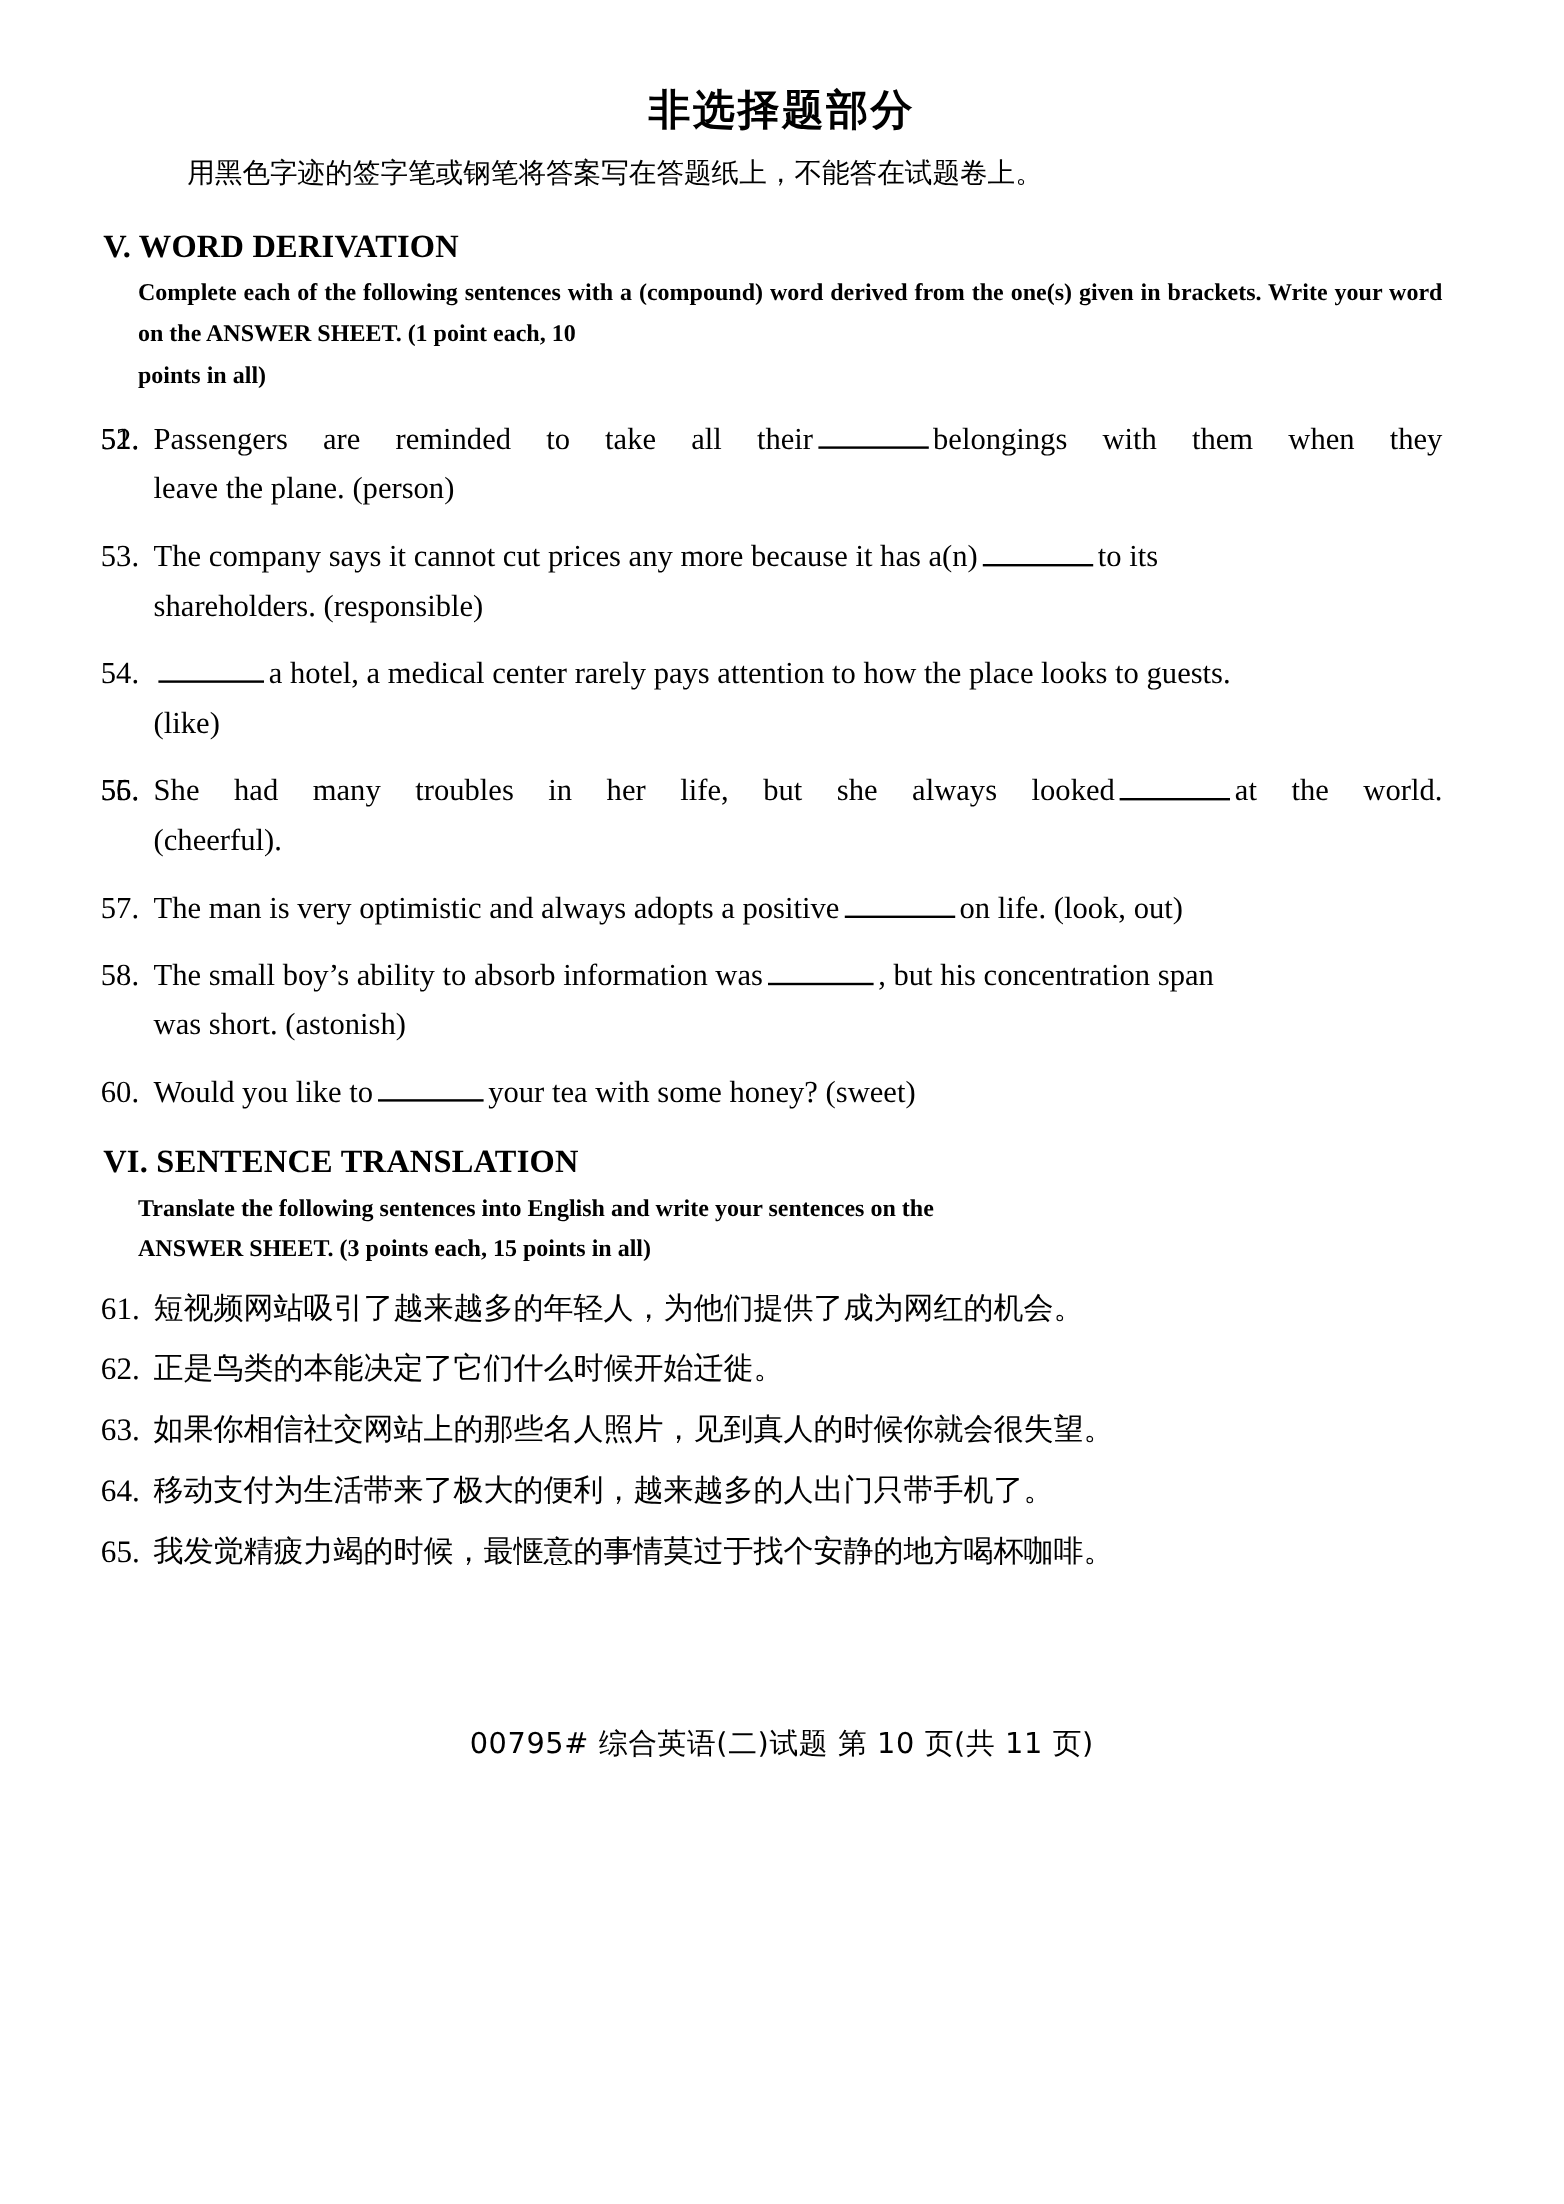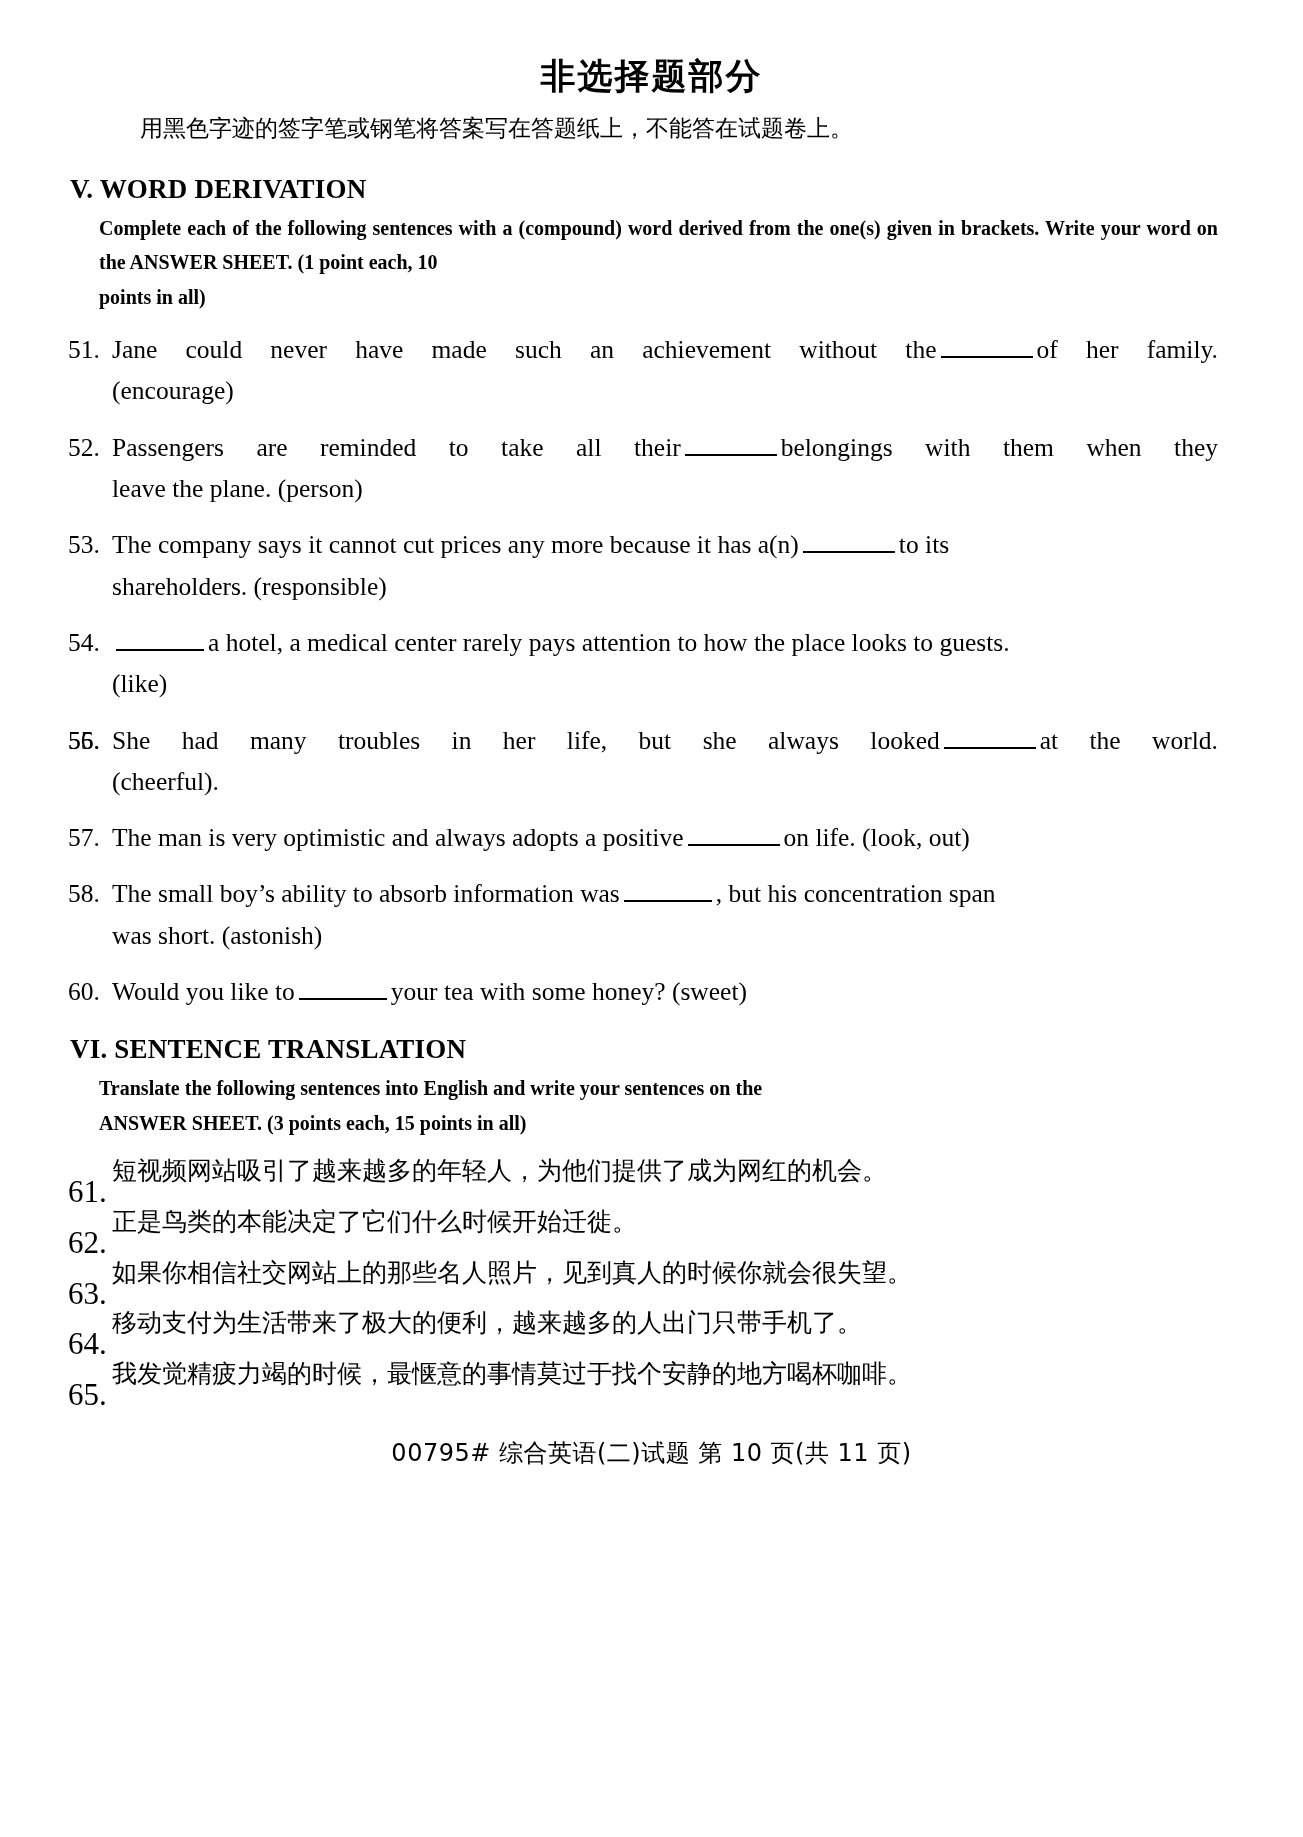--- a/index.html
+++ b/index.html
@@ -13,21 +13,21 @@
     position: relative;
     font-family: "Liberation Serif", "DejaVu Serif", serif;
     color: #000000;
     overflow: hidden;
   }
   .page {
     position: relative;
     width: 1303px;
     height: 1507px;
     box-sizing: border-box;
-    padding: 0;
+    padding: 16px;
   }
 
   
   .page-title {
     text-align: center;
     font-family: "DejaVu Sans", "Liberation Sans", sans-serif;
     font-weight: bold;
     font-size: 35px;
     letter-spacing: 2px;
     margin: 0;
@@ -121,24 +121,24 @@
     line-height: 1.55;
     padding-left: 112px;
     padding-right: 85px;
     margin: 0;
     margin-top: 12px;
     font-family: "DejaVu Sans", "Liberation Sans", sans-serif;
   }
   .qc .num {
     position: absolute;
     left: 68px;
-    top: 16px;
+    top: 0;
     width: 48px;
     font-family: "Liberation Serif", "DejaVu Serif", serif;
-    font-size: 31px;
+    font-size: 26px;
   }
 
   
   .footer {
     position: absolute;
     left: 0;
     right: 0;
     bottom: 38px;
     text-align: center;
     font-size: 24px;
@@ -158,24 +158,20 @@
   <h2 class="section-head" id="section-v-head">V. WORD DERIVATION</h2>
 
   <div class="section-instr">
     <span>Complete each of the following sentences with a (compound) word derived from the</span>
     <span>one(s) given in brackets. Write your word on the ANSWER SHEET. (1 point each, 10</span>
     <span class="lastline">points in all)</span>
   </div>
 
   <div class="q just">
     <span class="num">51.</span>
-    <span class="body">
-      <span class="l1 justified"><span>Jane could never have made such an achievement without the</span><span class="blank w1"></span><span>of her family.</span></span>
-      <span class="l2">(encourage)</span>
-    </span>
   </div>
 
   <div class="q just">
     <span class="num">52.</span>
     <span class="body">
       <span class="l1 justified"><span>Passengers are reminded to take all their</span><span class="blank w1"></span><span>belongings with them when they</span></span>
       <span class="l2">leave the plane. (person)</span>
     </span>
   </div>
 

